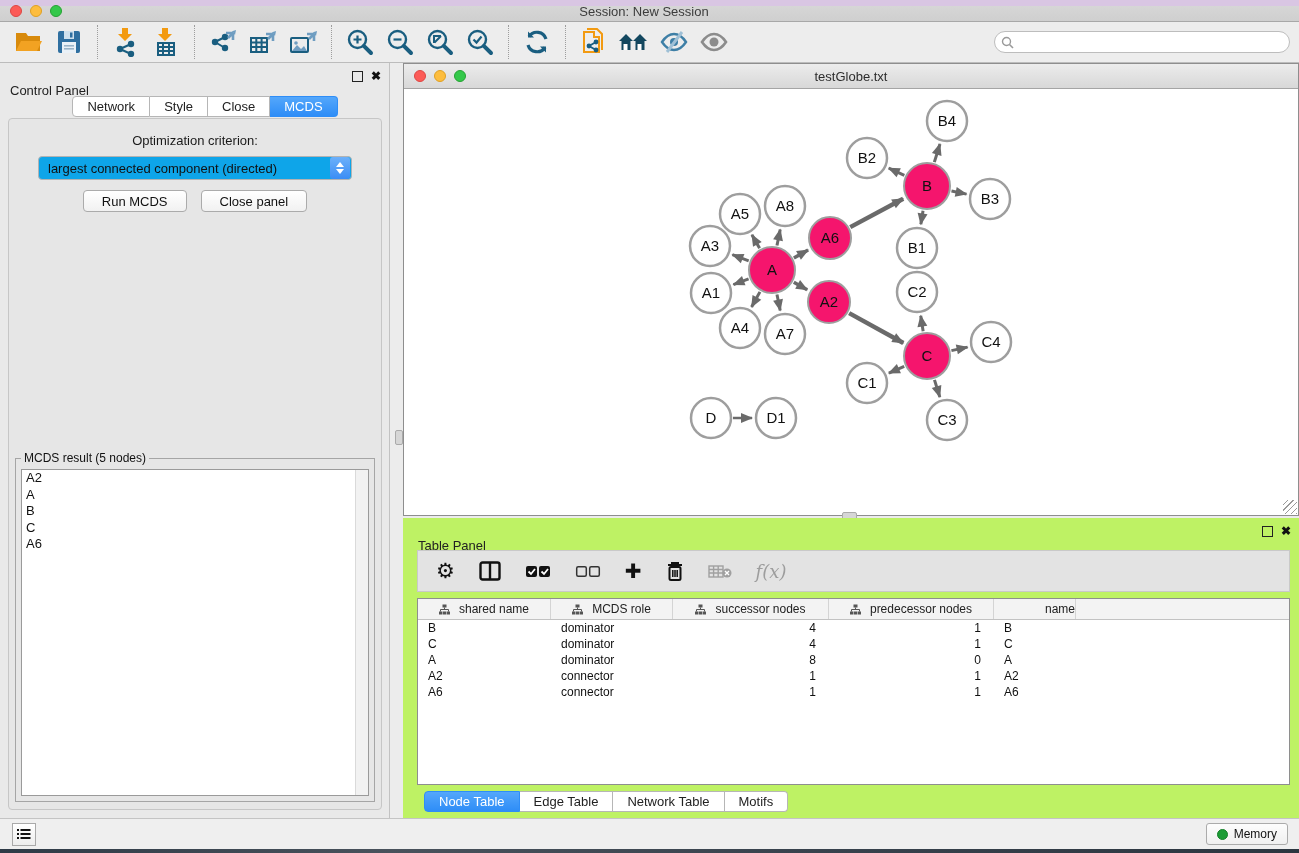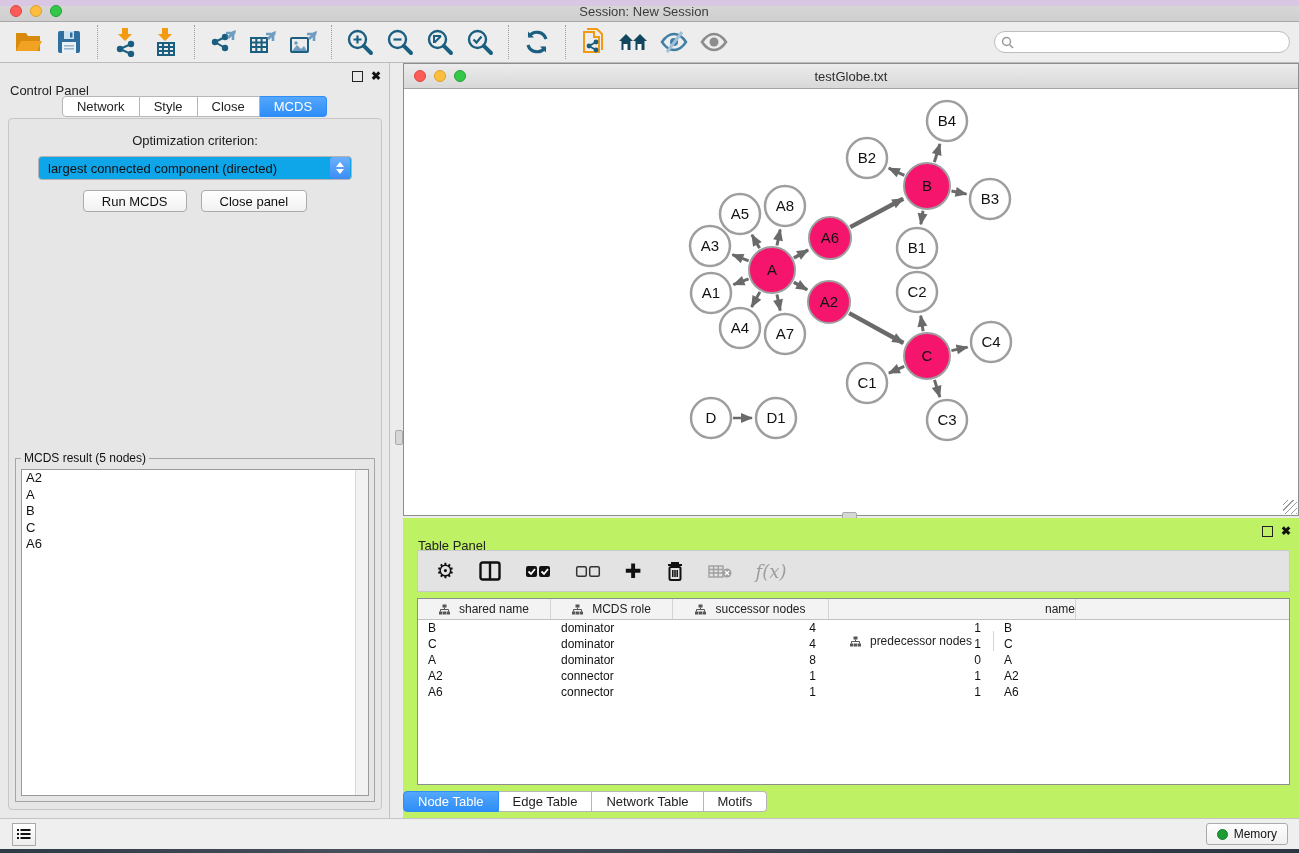--- a/index.html
+++ b/index.html
@@ -34,21 +34,21 @@
   #control-panel { position:absolute; left:0; top:63px; width:390px; height:755px;
     background:#e9e9e9; border-right:1px solid #c2c2c2; }
   .panel-header { position:relative; height:30px; }
   .panel-title { position:absolute; left:10px; top:8px; font-size:13px; color:#222;margin-top:12px; }
   .win-icons { position:absolute; right:8px; top:8px; display:flex; gap:8px; align-items:center; }
   .float-icon { width:11px; height:11px; border:1.5px solid #222; background:transparent; }
   .close-icon { font-size:12px; font-weight:bold; color:#111; line-height:11px; }
   .cp-tabs { position:absolute; left:0; right:0; top:33px; display:flex; justify-content:center; }
   .tab { height:21px; line-height:19px; padding:0 14px; font-size:13px; color:#222;
     background:#fff; border:1px solid #b6b6b6; border-left:none; cursor:pointer; }
-  .tab:first-child { border-left:1px solid #b6b6b6; border-radius:4px 0 0 4px; }
+  .tab:first-child { border-left:1px solid #b6b6b6; border-radius:4px 0 0 4px;margin-left:21px; }
   .tab:last-child { border-radius:0 4px 4px 0; }
   .tab.selected { background:linear-gradient(#54a7fb,#2e8df7); color:#fff; border-color:#2e8df7; }
   .cp-body { position:absolute; left:8px; right:7px; top:55px; bottom:8px;
     background:#e6e6e6; border:1px solid #c6c6c6; border-radius:4px; }
   .opt-label { margin-top:14px; text-align:center; font-size:13px; color:#1a1a1a; }
   .combo { margin:8px auto 0 auto; width:314px; height:24px; background:#0ea5e9;
     border:1px solid #b3b3b3; border-radius:4px; position:relative; display:flex; align-items:center; }
   .combo .val { flex:1; font-size:13px; color:#111; padding-left:9px; white-space:nowrap; }
   .combo .stepper { width:20px; height:22px; margin-right:1px; border-radius:3px;
     background:linear-gradient(#6cb0fa,#3b8df5); display:flex; flex-direction:column;
@@ -524,21 +524,21 @@
           <div class="th" style="width: 156px;">
             <svg width="11" height="11" viewBox="0 0 11 11">
               <rect x="3.5" y="0.5" width="4" height="3" fill="#555"></rect>
               <path d="M5.5 3.5v2M1.5 7.5v-2h8v2" stroke="#555" fill="none"></path>
               <rect x="0" y="7.5" width="3.4" height="3" fill="#555"></rect>
               <rect x="3.9" y="7.5" width="3.4" height="3" fill="#555"></rect>
               <rect x="7.8" y="7.5" width="3.4" height="3" fill="#555"></rect>
             </svg>
             <span>successor nodes</span>
           </div>
-          <div class="th" style="width: 165px; margin-top: 32px;">
+          <div class="th" style="width: 165px;">
             <svg width="11" height="11" viewBox="0 0 11 11">
               <rect x="3.5" y="0.5" width="4" height="3" fill="#555"></rect>
               <path d="M5.5 3.5v2M1.5 7.5v-2h8v2" stroke="#555" fill="none"></path>
               <rect x="0" y="7.5" width="3.4" height="3" fill="#555"></rect>
               <rect x="3.9" y="7.5" width="3.4" height="3" fill="#555"></rect>
               <rect x="7.8" y="7.5" width="3.4" height="3" fill="#555"></rect>
             </svg>
             <span>predecessor nodes</span>
           </div>
           <div class="th" style="width: 82px; justify-content: flex-end;">

